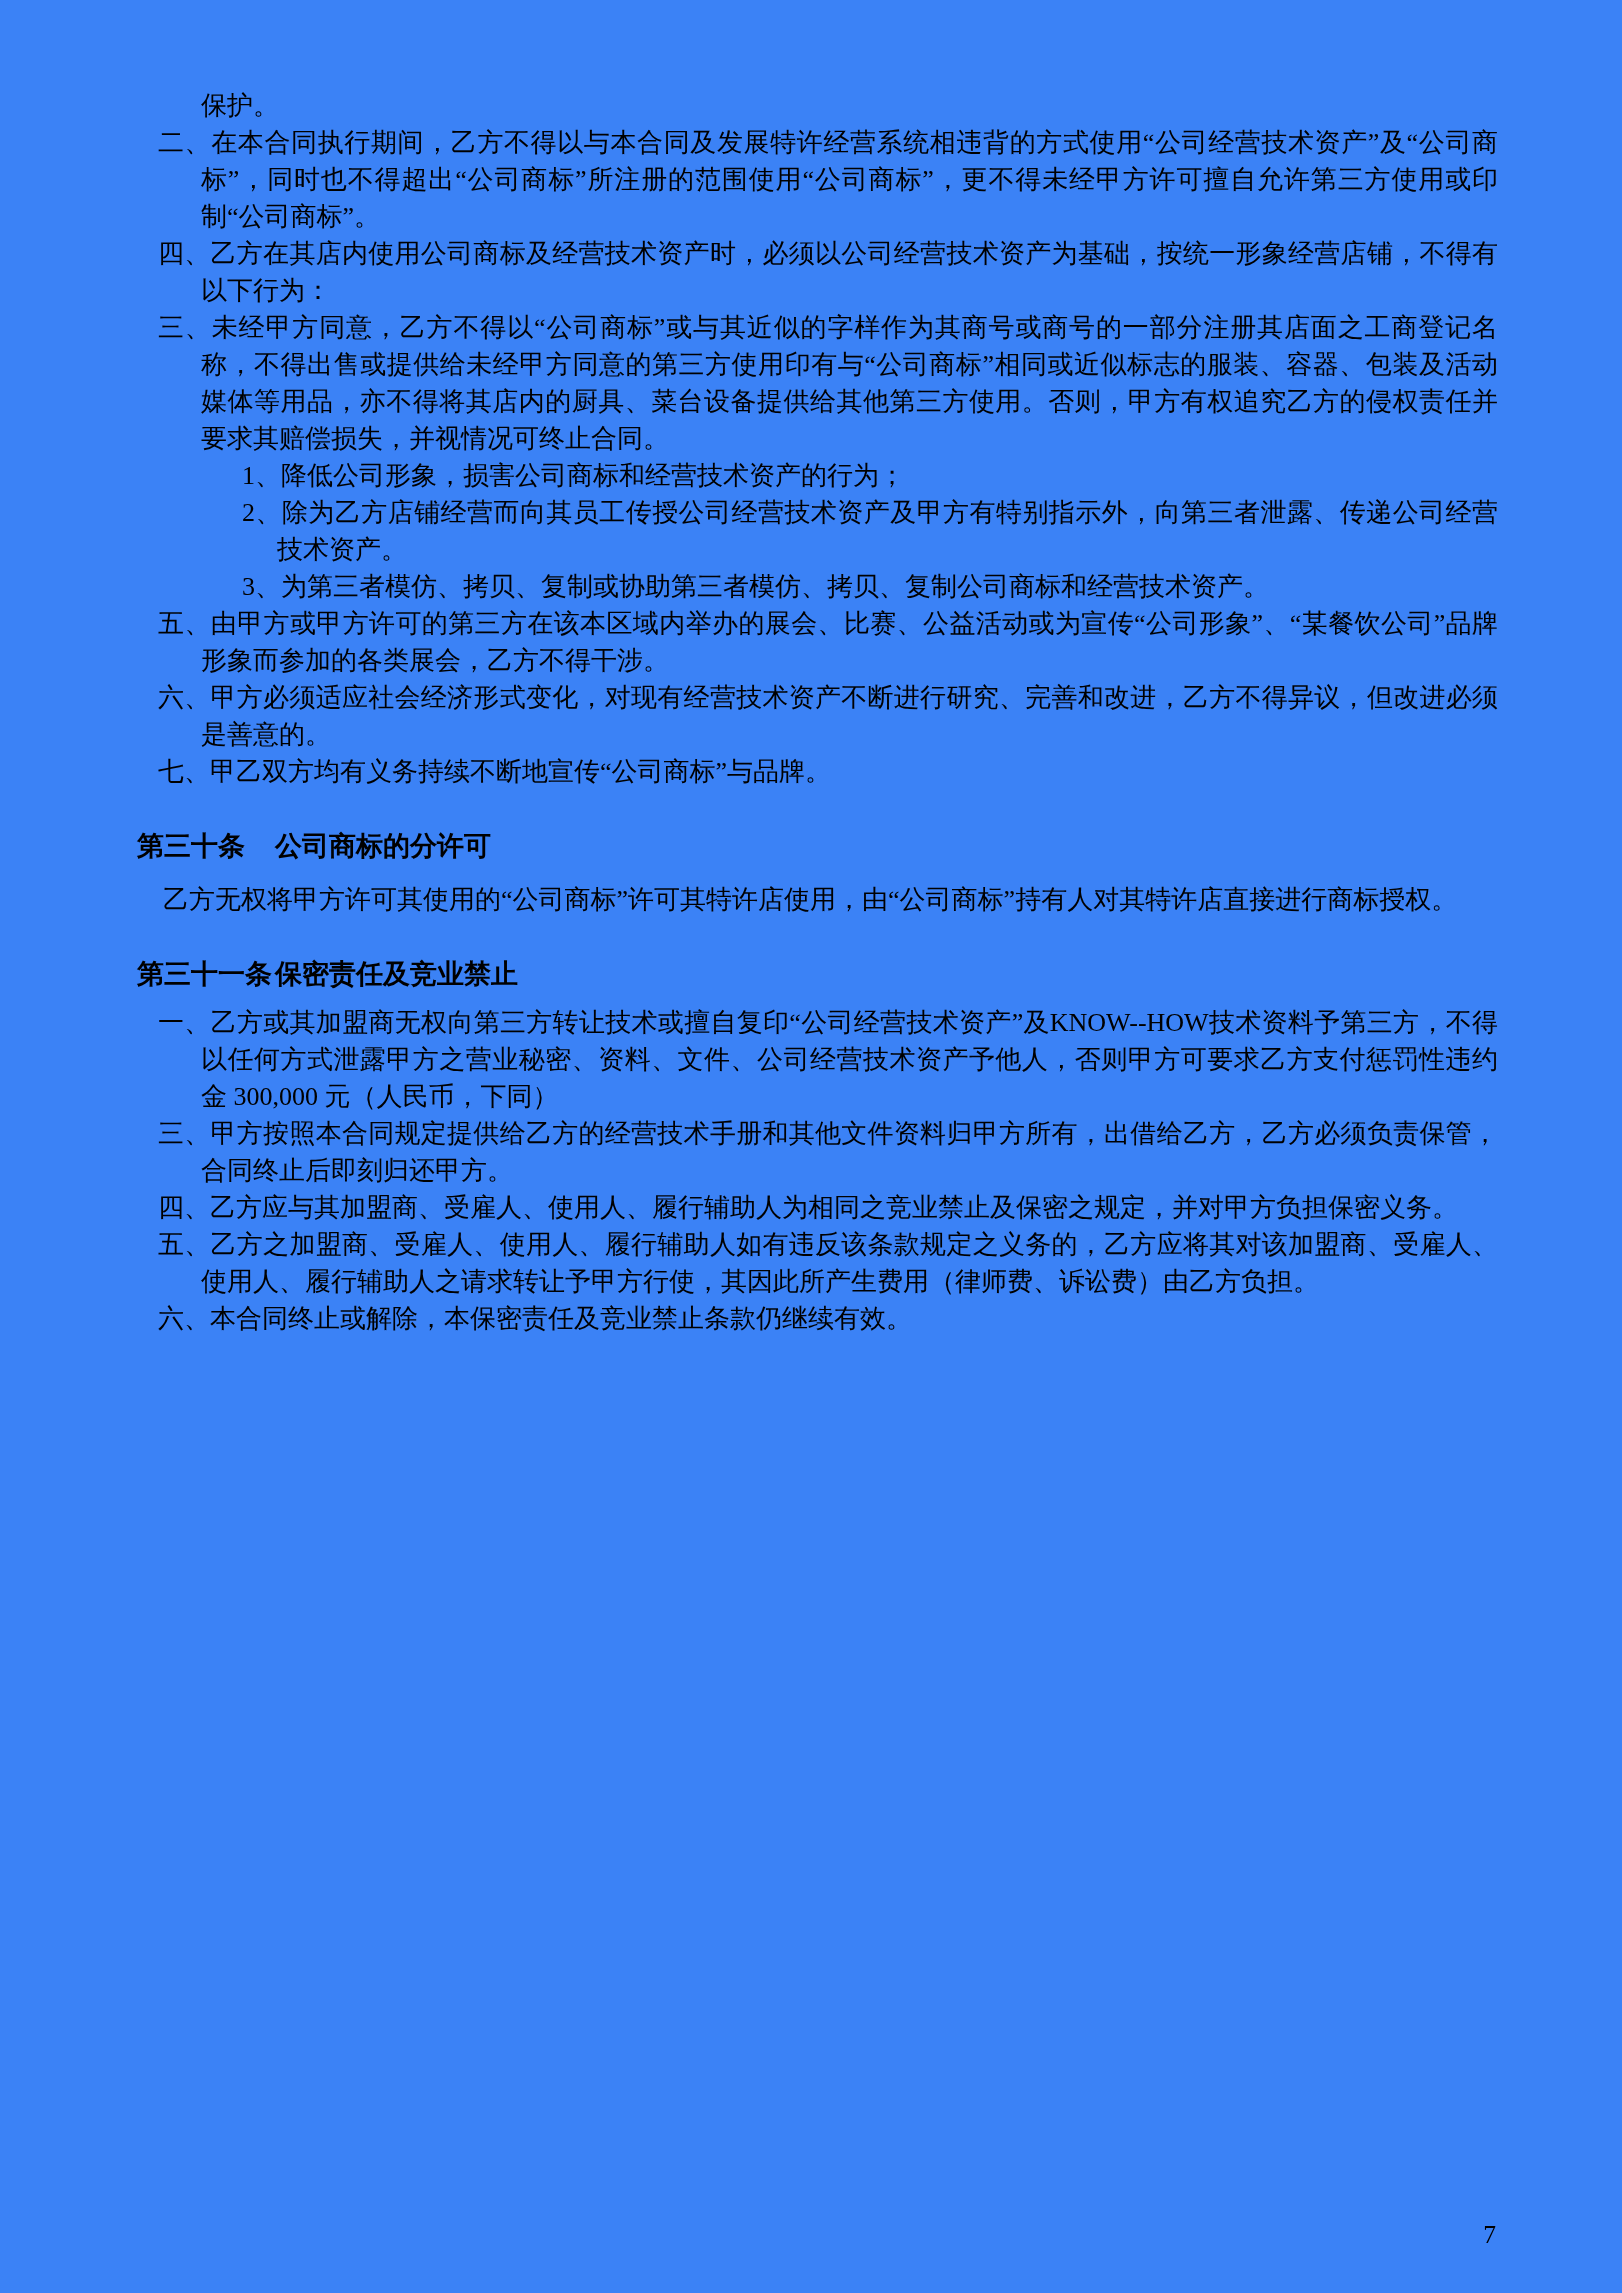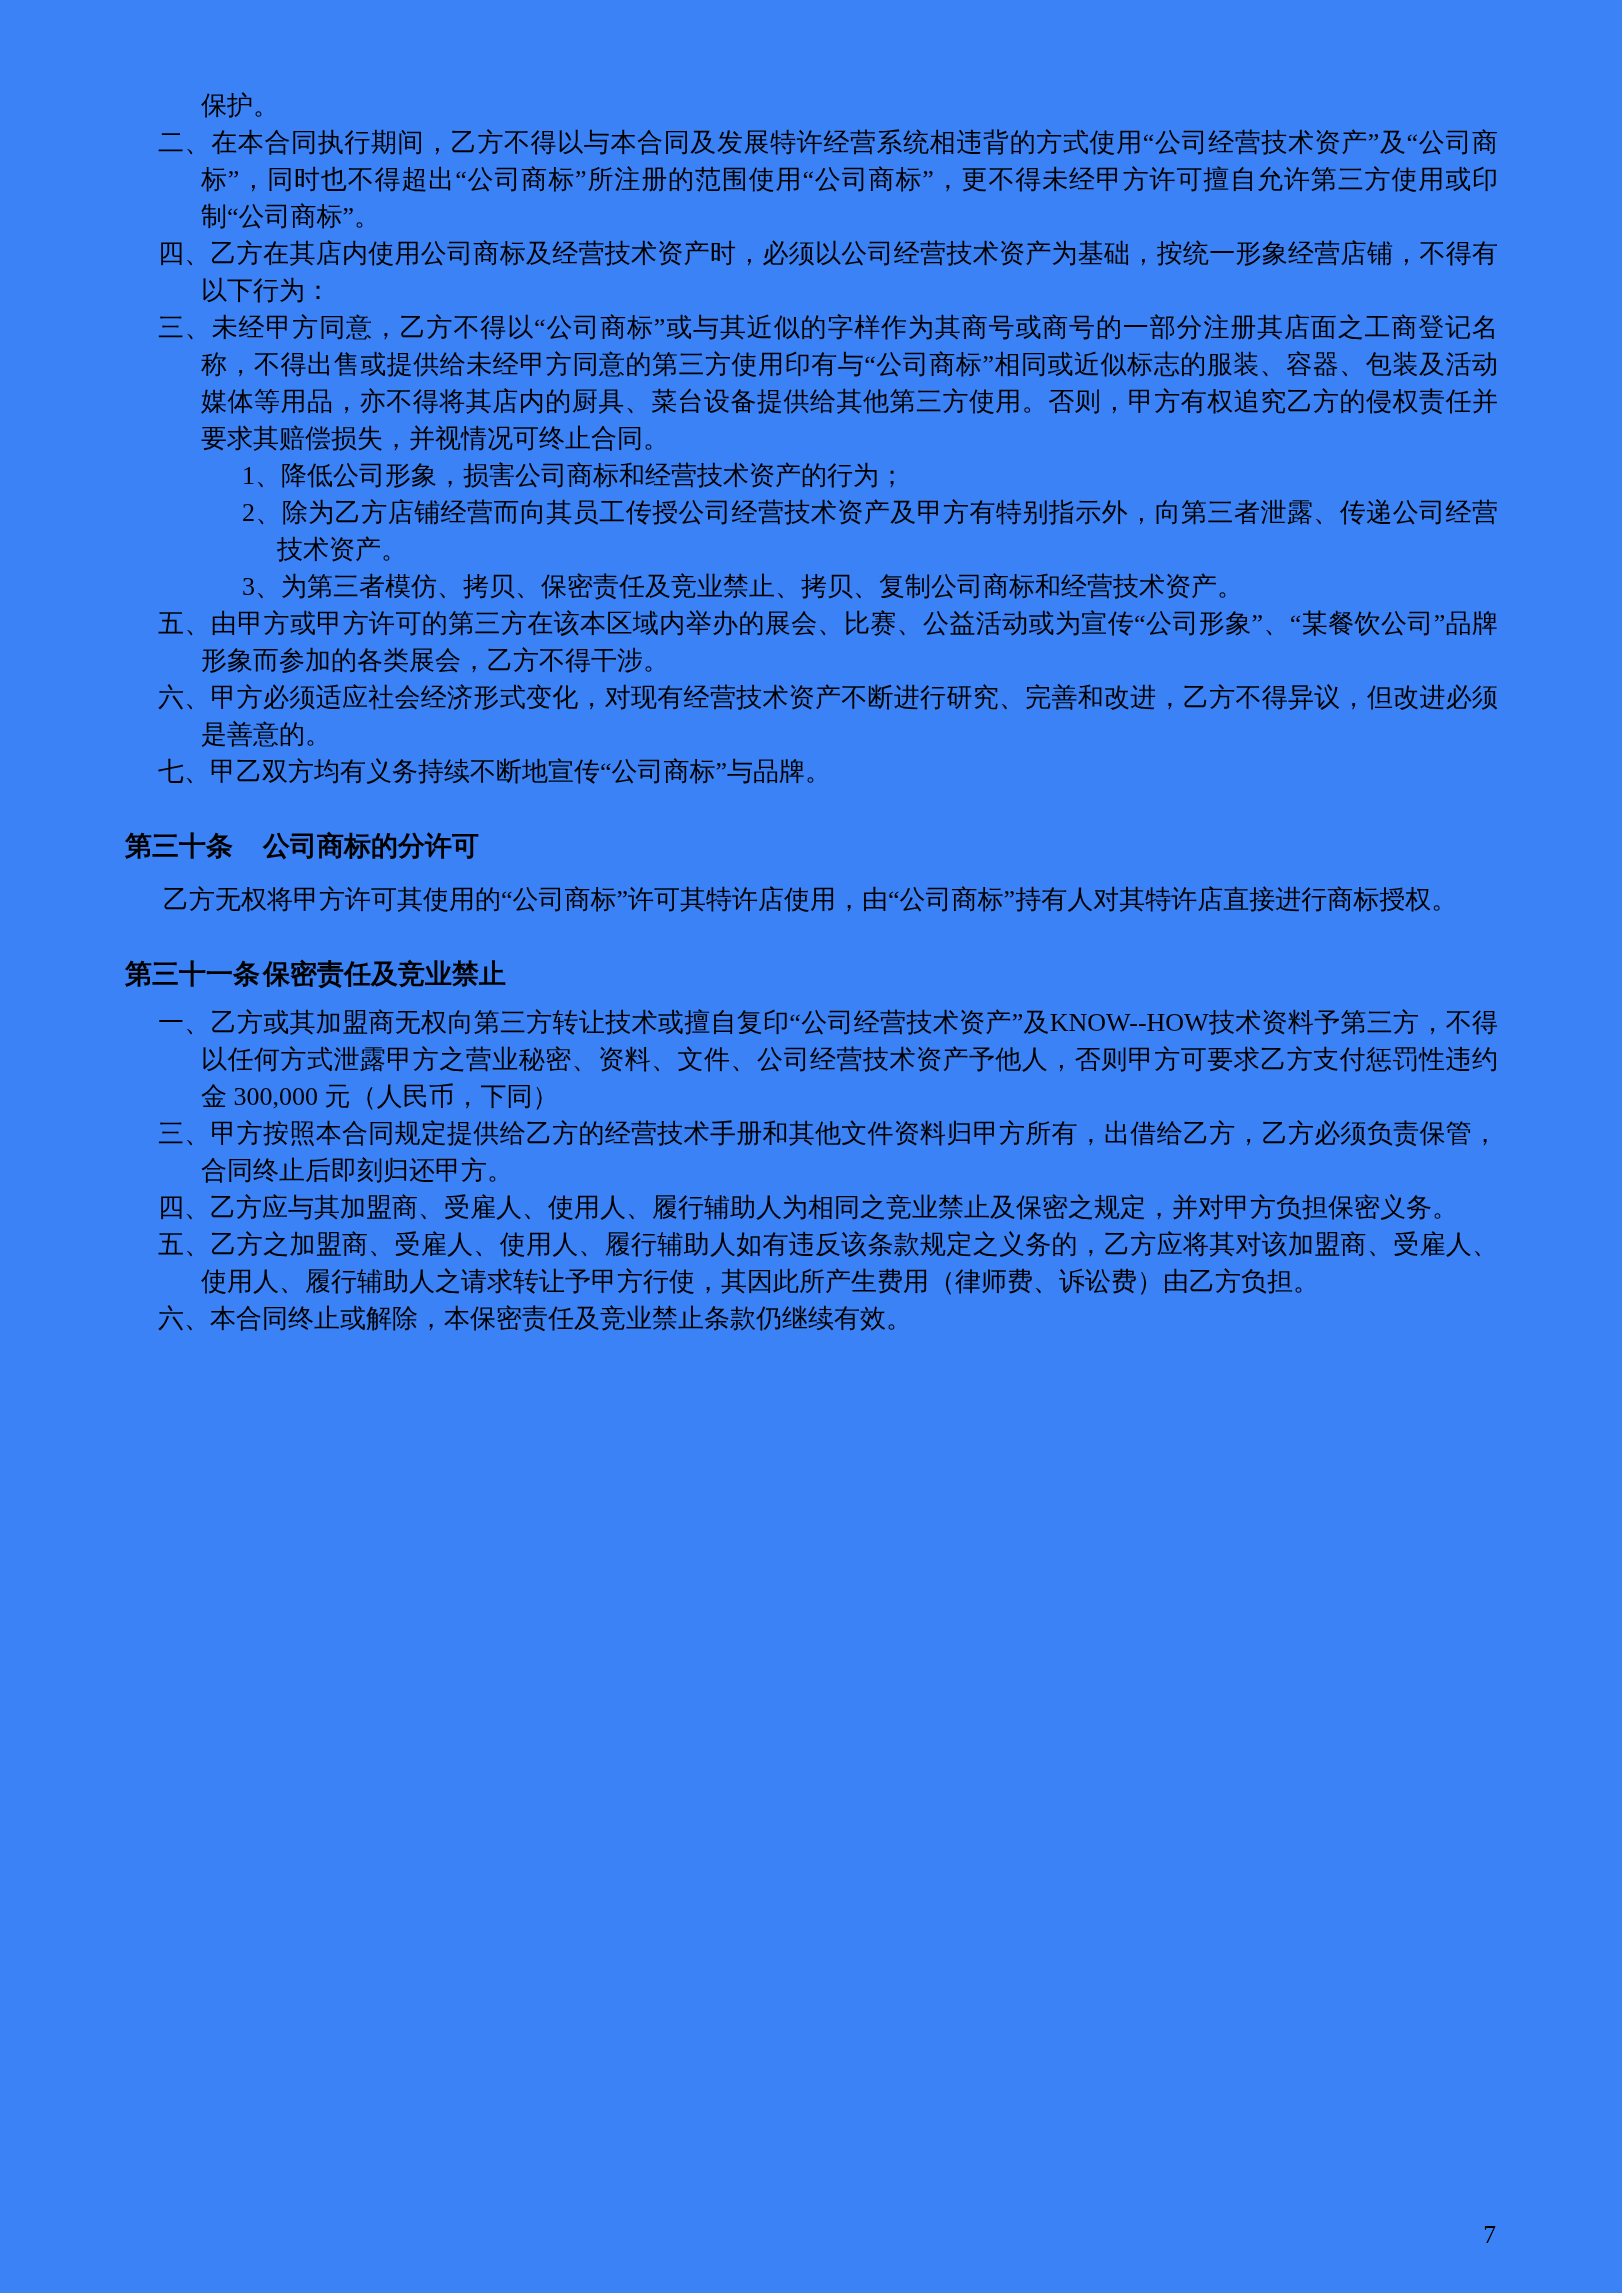--- a/index.html
+++ b/index.html
@@ -24,21 +24,21 @@
   p { margin: 0; text-align: justify; }
   
   .hang { padding-left: 76px; text-indent: -43px; }
   
   .cont { padding-left: 76px; text-indent: 0; }
   
   .sub { padding-left: 152px; text-indent: -35px; }
   
   .para { text-indent: 38px; margin-top: 16px; }
   .sec {
-    margin: 38px 0 11px 0;
+    margin: 38px 0 11px 12px;
     font-family: "Liberation Sans", "DejaVu Sans", sans-serif;
     font-weight: 700;
     font-size: 27px;
     line-height: 37px;
   }
   .secnum { display: inline-block; min-width: 138px; }
   .pageno {
     position: absolute;
     right: 127px;
     bottom: 44px;
@@ -56,21 +56,21 @@
   <p class="hang"><span>二、</span><span>在本合同执行期间，乙方不得以与本合同及发展特许经营系统相违背的方式使用“公司经营技术资产”及“公司商标”，同时也不得超出“公司商标”所注册的范围使用“公司商标”，更不得未经甲方许可擅自允许第三方使用或印制“公司商标”。</span></p>
 
   <p class="hang"><span>四、</span><span>乙方在其店内使用公司商标及经营技术资产时，必须以公司经营技术资产为基础，按统一形象经营店铺，不得有以下行为：</span></p>
 
   <p class="hang"><span>三、</span><span>未经甲方同意，乙方不得以“公司商标”或与其近似的字样作为其商号或商号的一部分注册其店面之工商登记名称，不得出售或提供给未经甲方同意的第三方使用印有与“公司商标”相同或近似标志的服装、容器、包装及活动媒体等用品，亦不得将其店内的厨具、菜台设备提供给其他第三方使用。否则，甲方有权追究乙方的侵权责任并要求其赔偿损失，并视情况可终止合同。</span></p>
 
   <p class="sub"><span>1、</span><span>降低公司形象，损害公司商标和经营技术资产的行为；</span></p>
 
   <p class="sub"><span>2、</span><span>除为乙方店铺经营而向其员工传授公司经营技术资产及甲方有特别指示外，向第三者泄露、传递公司经营技术资产。</span></p>
 
-  <p class="sub"><span>3、</span><span>为第三者模仿、拷贝、保密责任及竞业禁止、拷贝、复制公司商标和经营技术资产。</span></p>
+  <p class="sub"><span>3、</span><span>为第三者模仿、拷贝、复制或协助第三者模仿、拷贝、复制公司商标和经营技术资产。</span></p>
 
   <p class="hang"><span>五、</span><span>由甲方或甲方许可的第三方在该本区域内举办的展会、比赛、公益活动或为宣传“公司形象”、“某餐饮公司”品牌形象而参加的各类展会，乙方不得干涉。</span></p>
 
   <p class="hang"><span>六、</span><span>甲方必须适应社会经济形式变化，对现有经营技术资产不断进行研究、完善和改进，乙方不得异议，但改进必须是善意的。</span></p>
 
   <p class="hang"><span>七、</span><span>甲乙双方均有义务持续不断地宣传“公司商标”与品牌。</span></p>
 
   <h2 class="sec"><span class="secnum">第三十条</span><span>公司商标的分许可</span></h2>
 
   <p class="para">乙方无权将甲方许可其使用的“公司商标”许可其特许店使用，由“公司商标”持有人对其特许店直接进行商标授权。</p>

